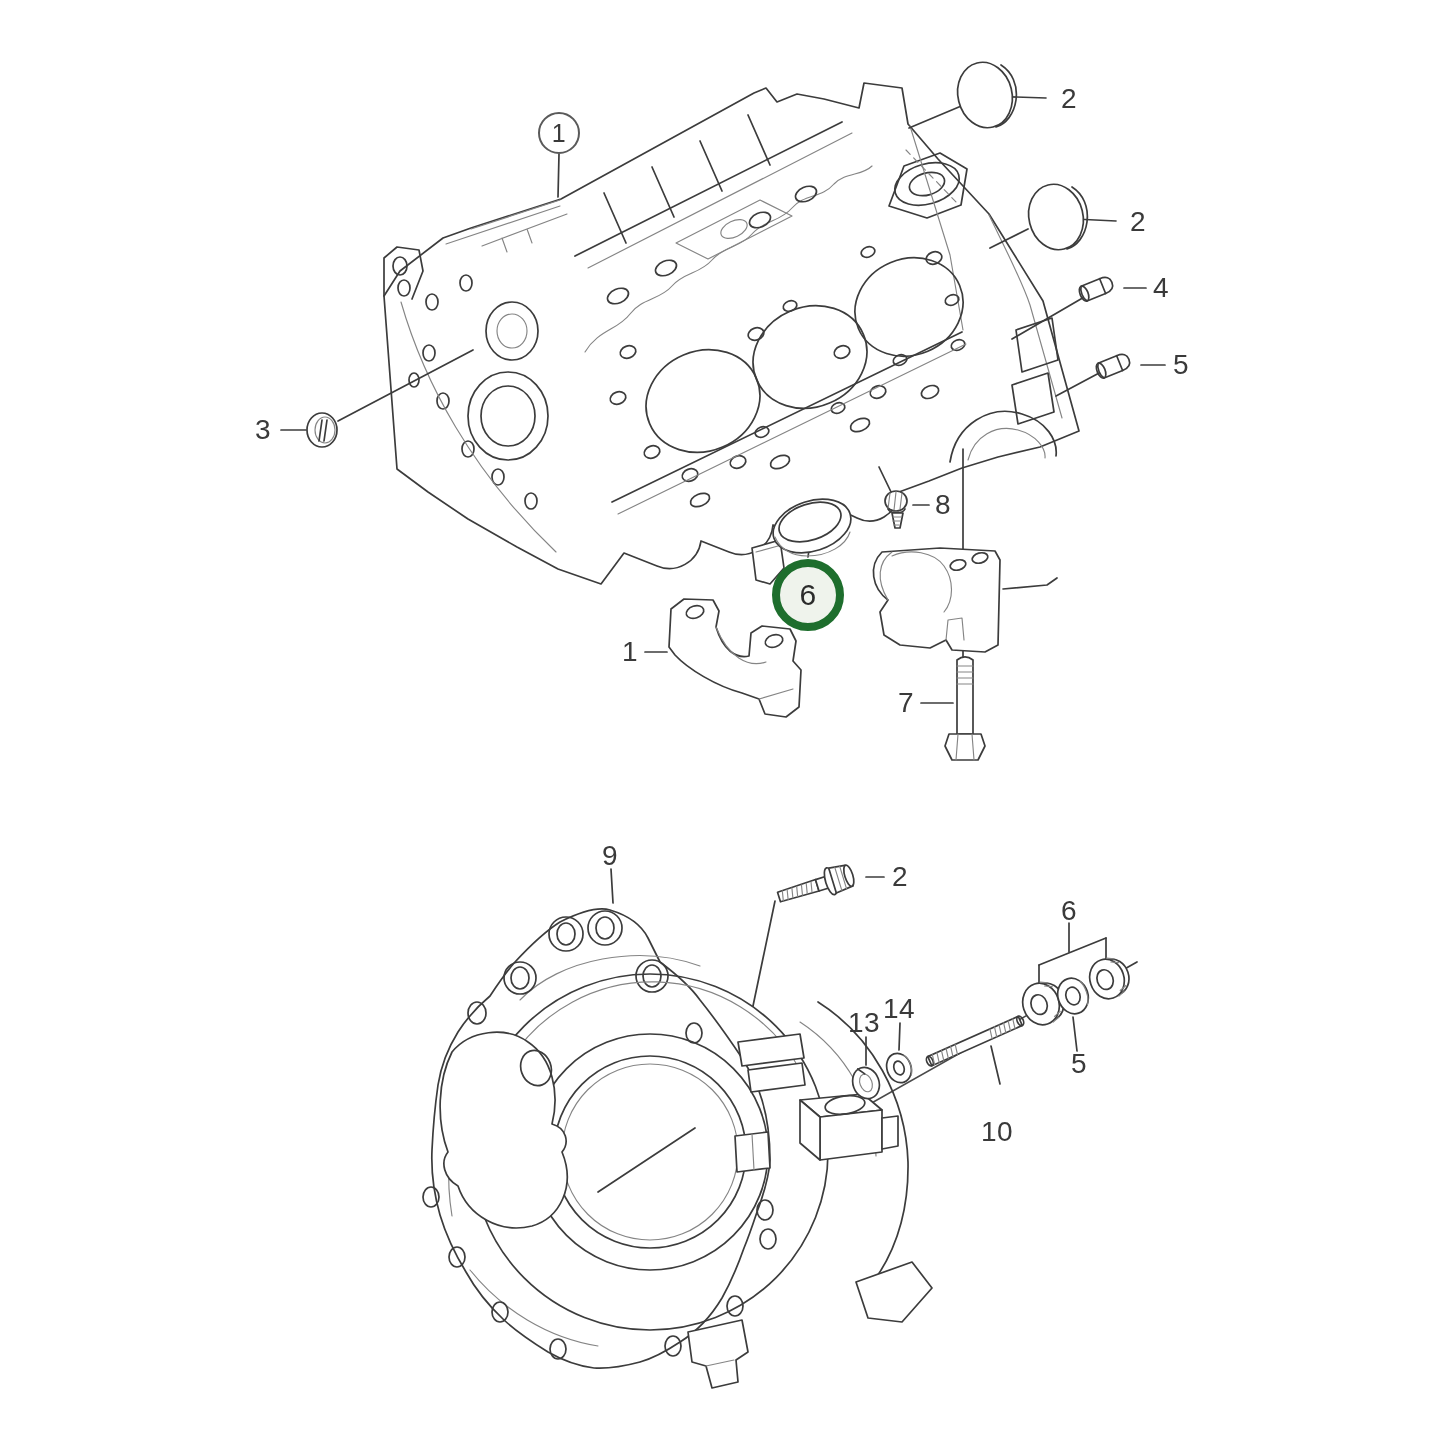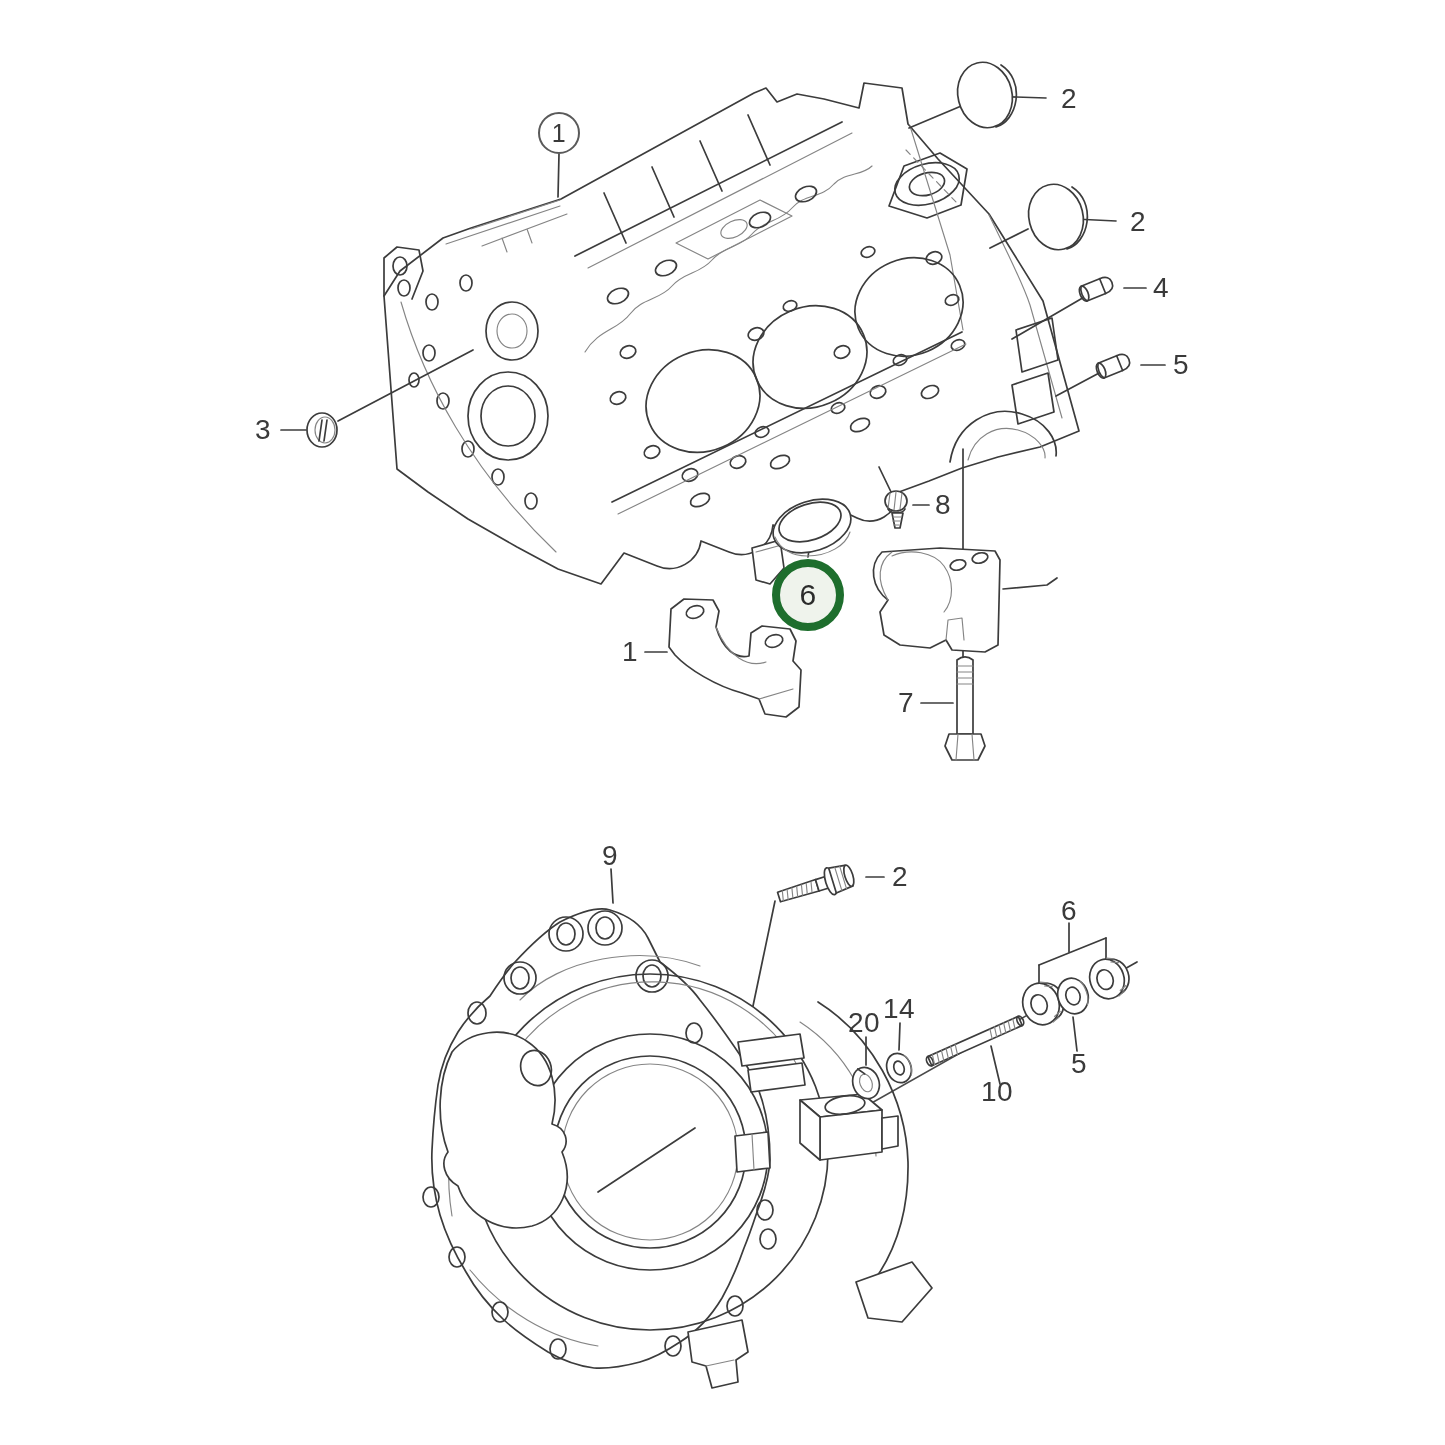--- a/index.html
+++ b/index.html
@@ -337,16 +337,16 @@
   <span class="callout" style="left:1181px;top:365px">5</span>
   <span class="callout highlighted" style="left:808px;top:595px">6</span>
   <span class="callout" style="left:630px;top:652px">1</span>
   <span class="callout" style="left:906px;top:703px">7</span>
   <span class="callout" style="left:943px;top:505px">8</span>
 
   <span class="callout" style="left:610px;top:856px">9</span>
   <span class="callout" style="left:900px;top:877px">2</span>
   <span class="callout" style="left:1069px;top:911px">6</span>
   <span class="callout" style="left:899px;top:1009px">14</span>
-  <span class="callout" style="left:864px;top:1023px">20</span>
-  <span class="callout" style="left:997px;top:1092px">10</span>
+  <span class="callout" style="left:864px;top:1023px">13</span>
+  <span class="callout" style="left:997px;top:1132px">10</span>
   <span class="callout" style="left:1079px;top:1064px">5</span>
 </div>
 
 </body></html>

